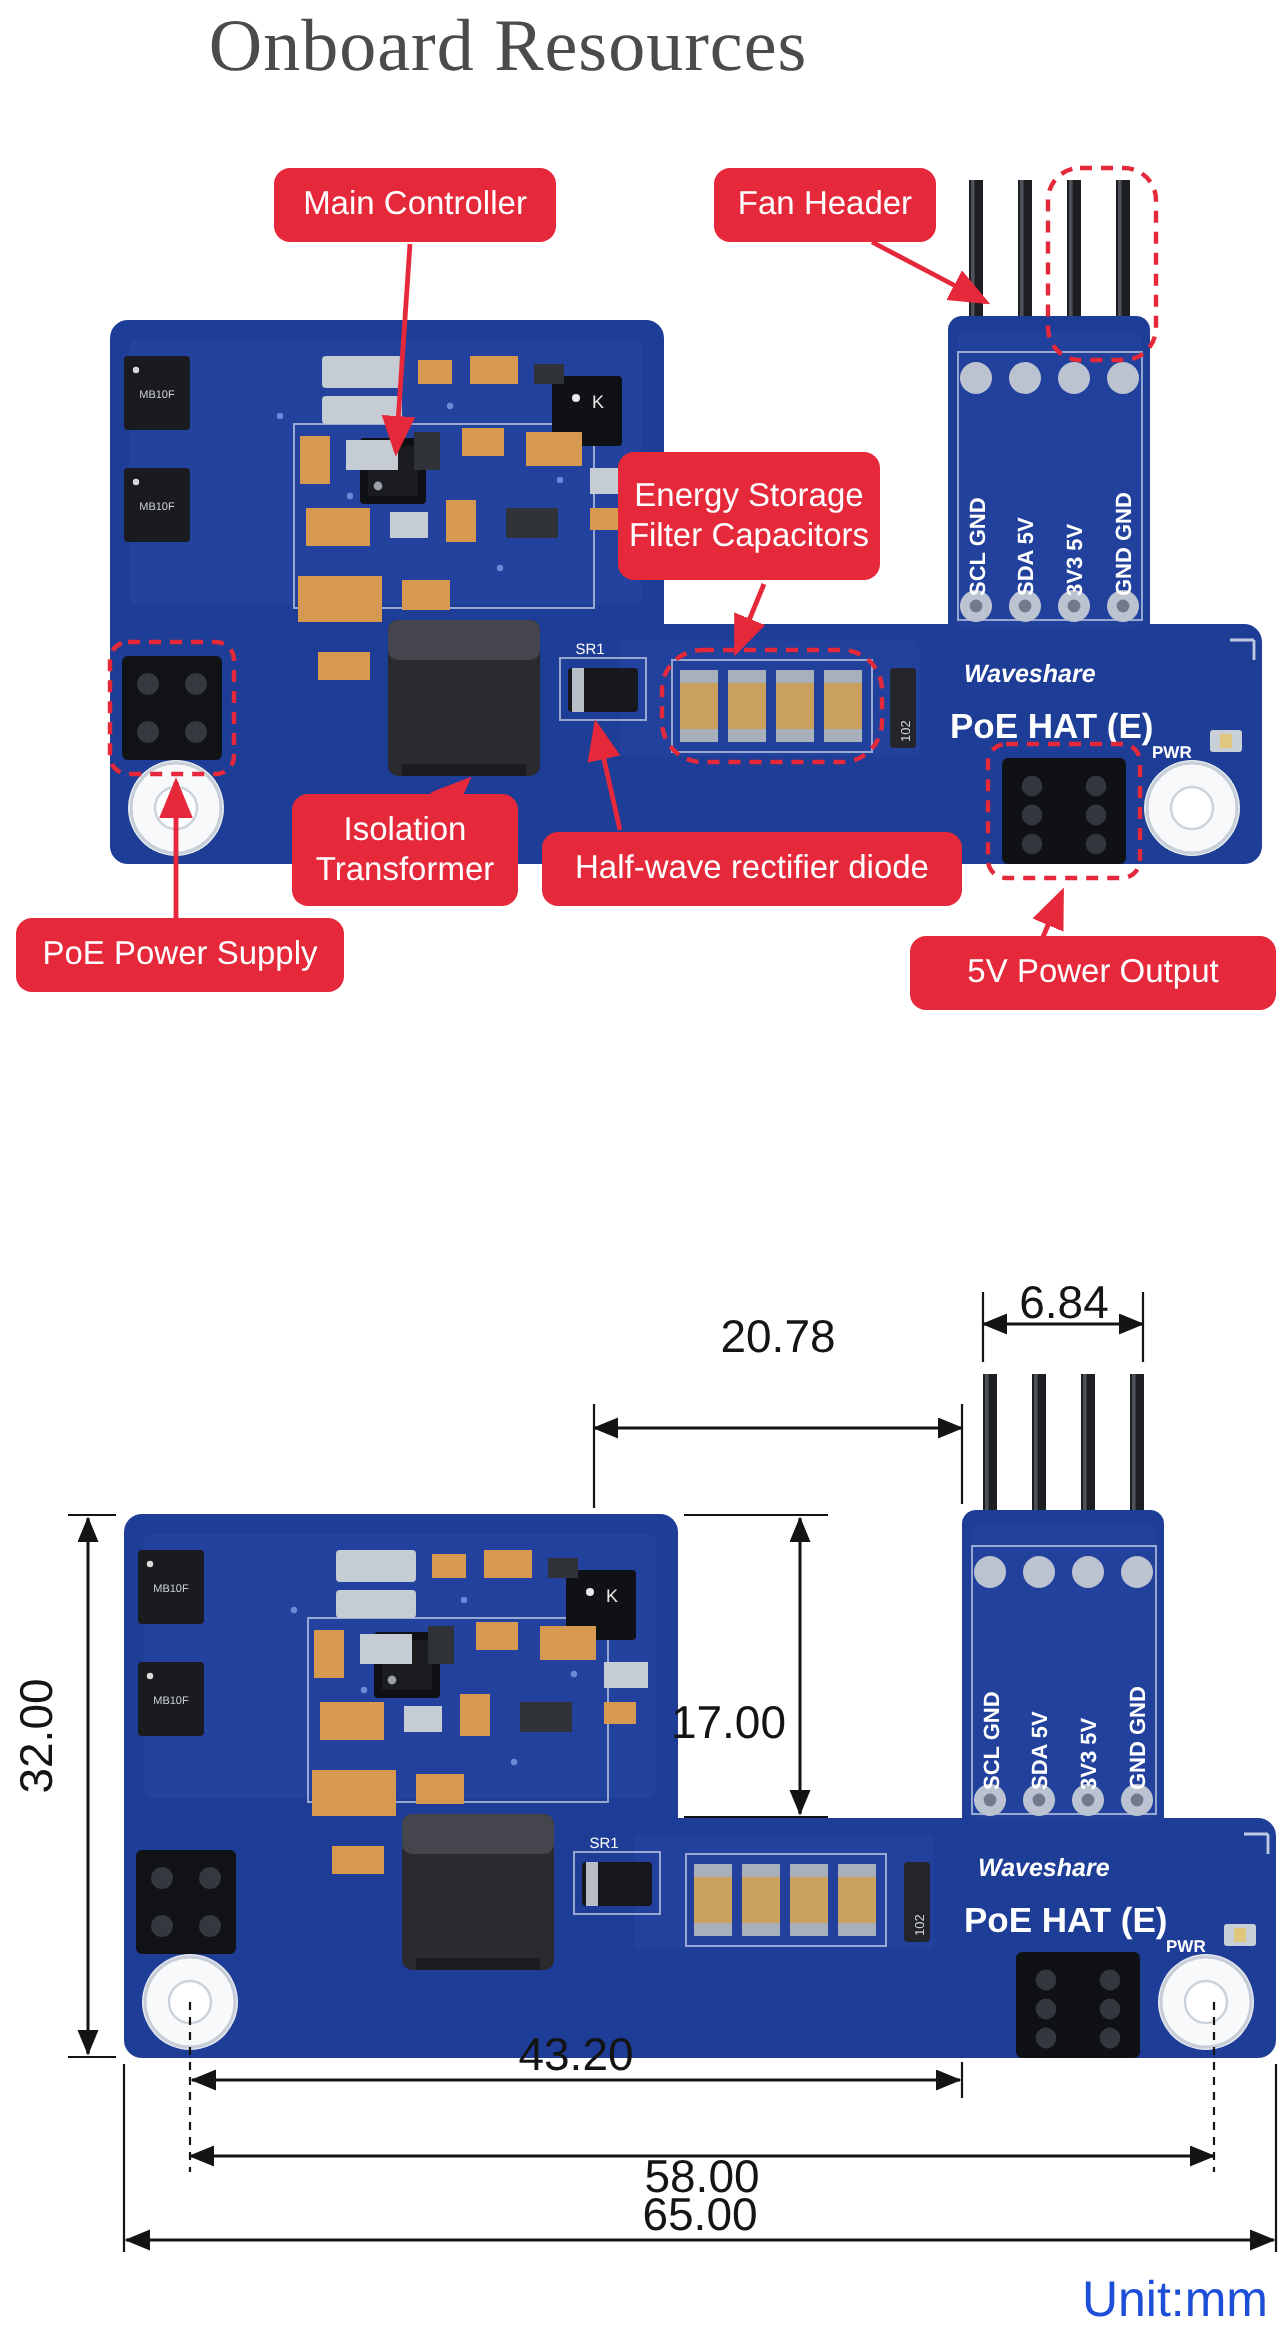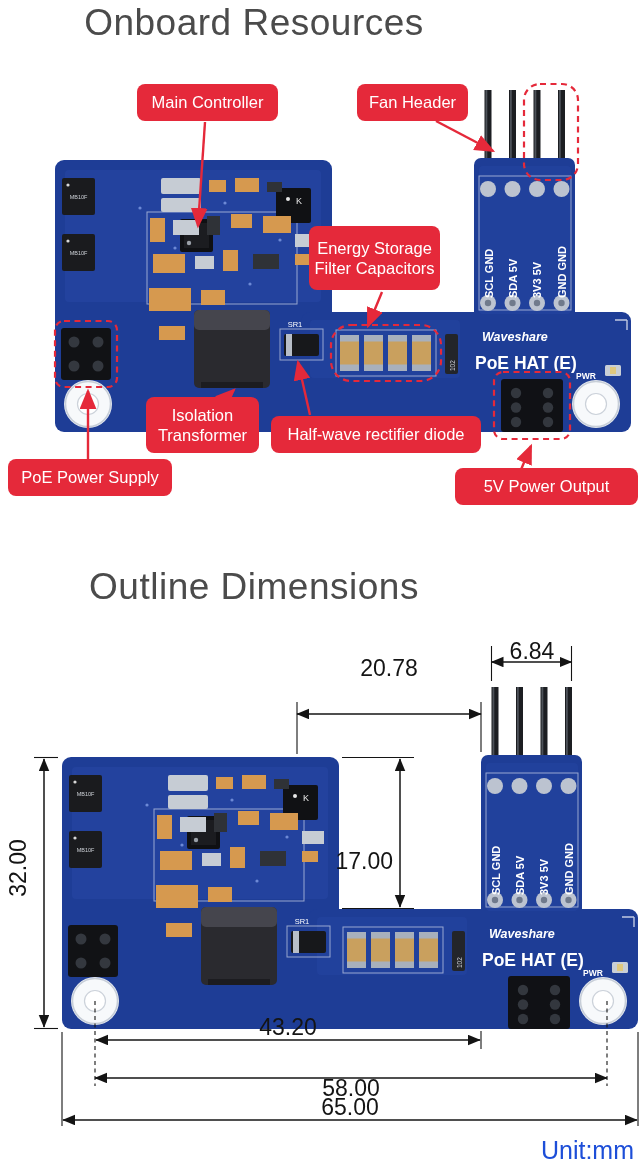--- a/index.html
+++ b/index.html
@@ -1,19 +1,19 @@
 <!DOCTYPE html>
 <html><head>
 <meta charset="utf-8">
 <style>
   html,body{margin:0;padding:0;background:#ffffff;font-family:"Liberation Sans",sans-serif;}
   .stage{position:relative;width:640px;height:1170px;background:#fff;overflow:hidden;margin:0 auto;}
   .stage svg{position:absolute;left:0;top:0;}
   .sec-title{position:absolute;left:0;width:508px;text-align:center;font-size:37px;
-             font-weight:400;color:#4b4b4b;letter-spacing:.5px;}
+             font-weight:400;color:#4b4b4b;letter-spacing:.5px;font-family:Liberation Serif, serif;}
   .callout{position:absolute;background:#e5293a;color:#fff;border-radius:8px;
            display:flex;align-items:center;justify-content:center;text-align:center;
            font-size:16.5px;line-height:1.22;padding:0 4px;box-sizing:border-box;}
   .dim{position:absolute;font-size:23px;color:#141414;}
   .ctr{text-align:center;}
   .rgt{text-align:right;margin-top:36px;}
   .rot{transform:rotate(-90deg);transform-origin:center center;}
   .unit{position:absolute;font-size:25px;font-weight:500;color:#1d4ed8;}
   
   .ann{fill:none;stroke:#e5293a;stroke-width:2.2;stroke-dasharray:6 4.5;}
@@ -259,21 +259,20 @@
       <line x1="95" y1="1001" x2="95" y2="1086" class="extd"></line>
       <line x1="607" y1="1001" x2="607" y2="1086" class="extd"></line>
 
       <line x1="63" y1="1120" x2="637" y2="1120" class="dl"></line>
       <line x1="62" y1="1032" x2="62" y2="1126" class="ext"></line>
       <line x1="638" y1="1032" x2="638" y2="1126" class="ext"></line>
     </g>
   </svg>
 
   <div class="sec-title" style="top:2px">Onboard Resources</div>
-  <div class="sec-title" style="top:566px">Outline Dimensions</div>
 
   <div class="callout" style="left:357px;top:84px;width:111px;height:37px">Fan Header</div>
   <div class="callout" style="left:137px;top:84px;width:141px;height:37px">Main Controller</div>
   <div class="callout" style="left:309px;top:226px;width:131px;height:64px">Energy Storage Filter Capacitors</div>
   <div class="callout" style="left:146px;top:397px;width:113px;height:56px">Isolation Transformer</div>
   <div class="callout" style="left:271px;top:416px;width:210px;height:37px">Half-wave rectifier diode</div>
   <div class="callout" style="left:8px;top:459px;width:164px;height:37px">PoE Power Supply</div>
   <div class="callout" style="left:455px;top:468px;width:183px;height:37px">5V Power Output</div>
 
   <div class="dim ctr" style="left:482px;top:638px;width:100px">6.84</div>

